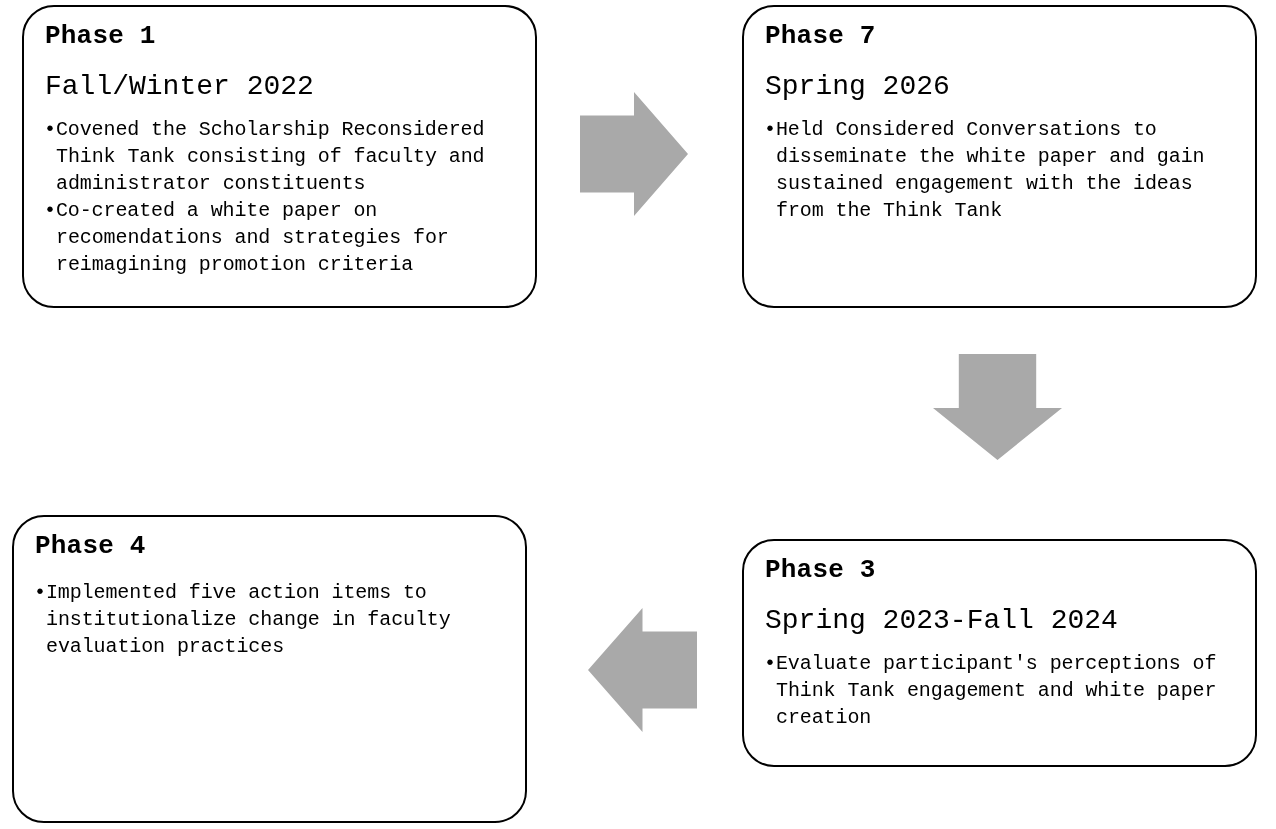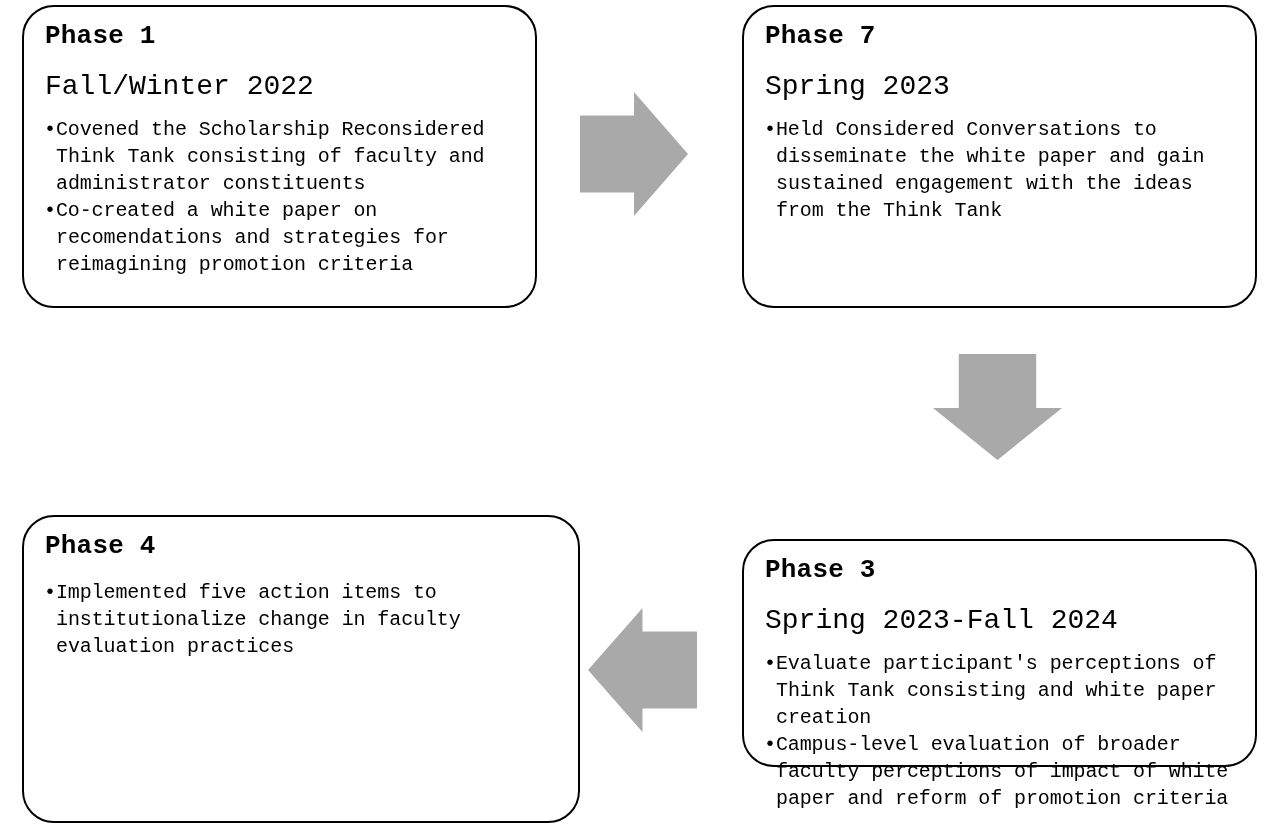--- a/index.html
+++ b/index.html
@@ -26,21 +26,21 @@
     position: absolute;
     background: var(--bg-color);
     border: 2.5px solid var(--border-color);
     border-radius: 32px;
     padding: 13px 16px 10px 17px;
     font-family: Liberation Mono, monospace;
   }
   .box-1 { left: 22px;  top: 5px;   width: 515px; height: 303px; }
   .box-2 { left: 742px; top: 5px;   width: 515px; height: 303px; }
   .box-3 { left: 742px; top: 539px; width: 515px; height: 228px; }
-  .box-4 { left: 22px;  top: 515px; width: 558px; height: 308px; }
+  .box-4 { left: 12px;  top: 515px; width: 515px; height: 308px; }
   .phase-title {
     font-size: 26px;
     font-weight: bold;
     line-height: 32px;
     margin: 0 0 17px 4px;
     letter-spacing: 0.2px;
   }
   .phase-period {
     font-size: 28px;
     font-weight: normal;
@@ -89,32 +89,31 @@
     <div class="phase-title">Phase 1</div>
     <div class="phase-period">Fall/Winter 2022</div>
     <ul class="phase-bullets">
       <li>Covened the Scholarship Reconsidered Think Tank consisting of faculty and administrator constituents</li>
       <li>Co-created a white paper on recomendations and strategies for reimagining promotion criteria</li>
     </ul>
   </div>
 
   <div class="phase-box box-2">
     <div class="phase-title">Phase 7</div>
-    <div class="phase-period">Spring 2023</div>
+    <div class="phase-period">Spring 2026</div>
     <ul class="phase-bullets">
       <li>Held Considered Conversations to disseminate the white paper and gain sustained engagement with the ideas from the Think Tank</li>
     </ul>
   </div>
 
   <div class="phase-box box-3">
     <div class="phase-title">Phase 3</div>
     <div class="phase-period">Spring 2023-Fall 2024</div>
     <ul class="phase-bullets">
-      <li>Evaluate participant's perceptions of Think Tank consisting and white paper creation</li>
-      <li>Campus-level evaluation of broader faculty perceptions of impact of white paper and reform of promotion criteria</li>
+      <li>Evaluate participant's perceptions of Think Tank engagement and white paper creation</li>
     </ul>
   </div>
 
   <div class="phase-box box-4">
     <div class="phase-title">Phase 4</div>
     <ul class="phase-bullets">
       <li>Implemented five action items to institutionalize change in faculty evaluation practices</li>
     </ul>
   </div>
 

